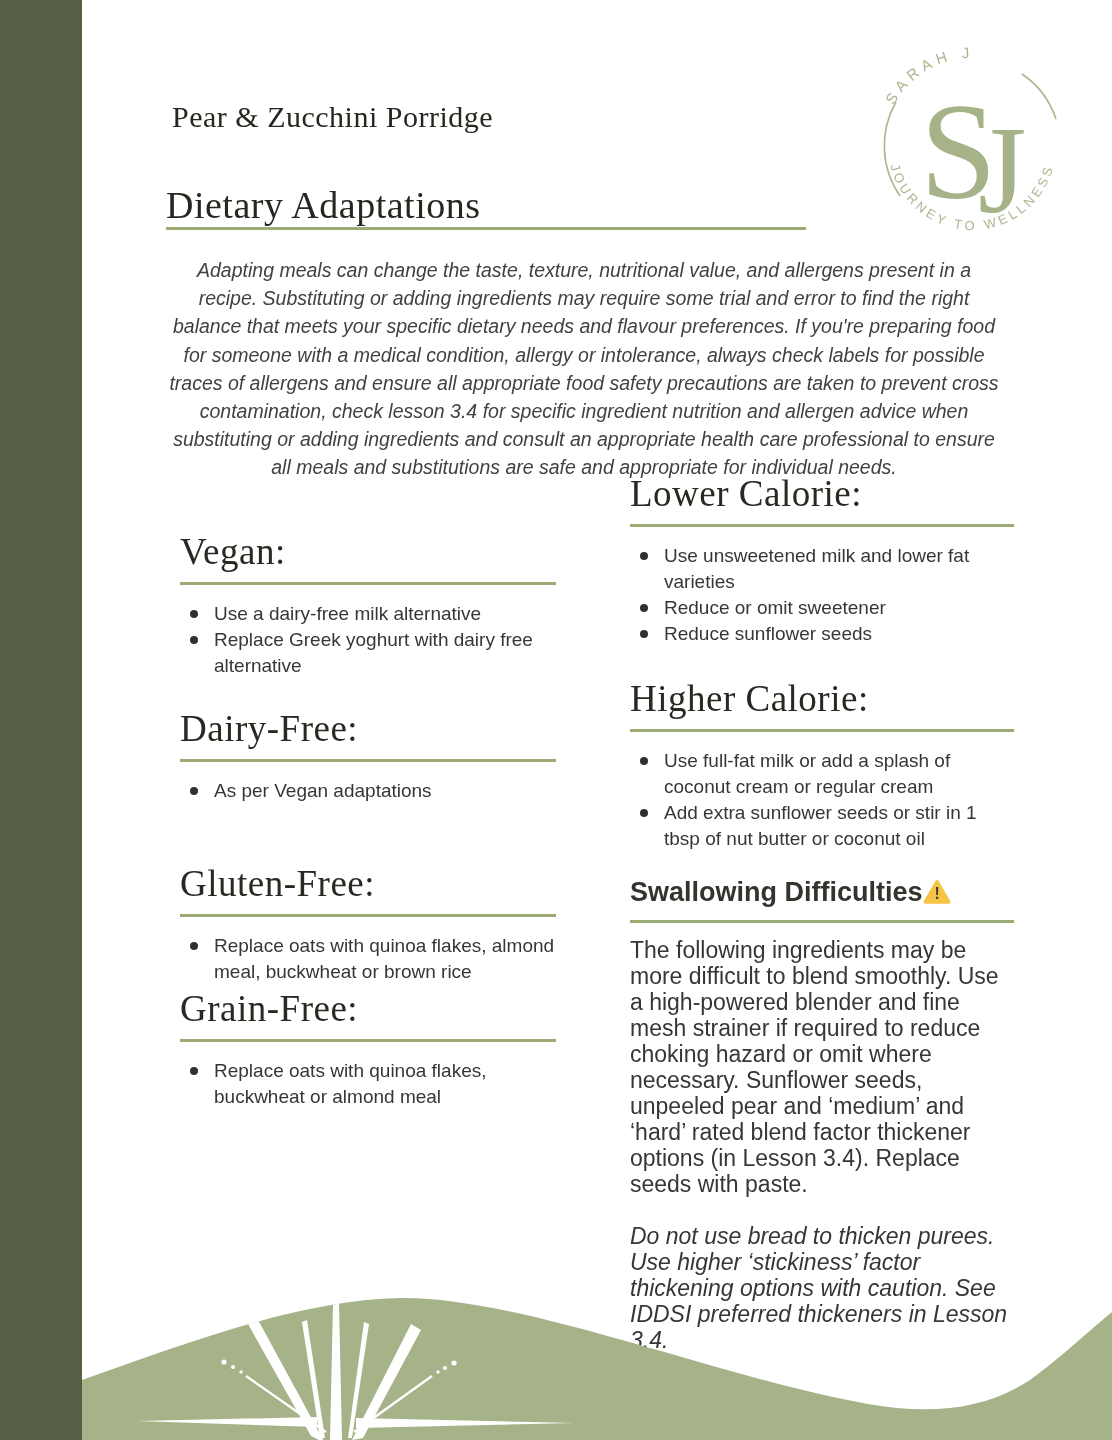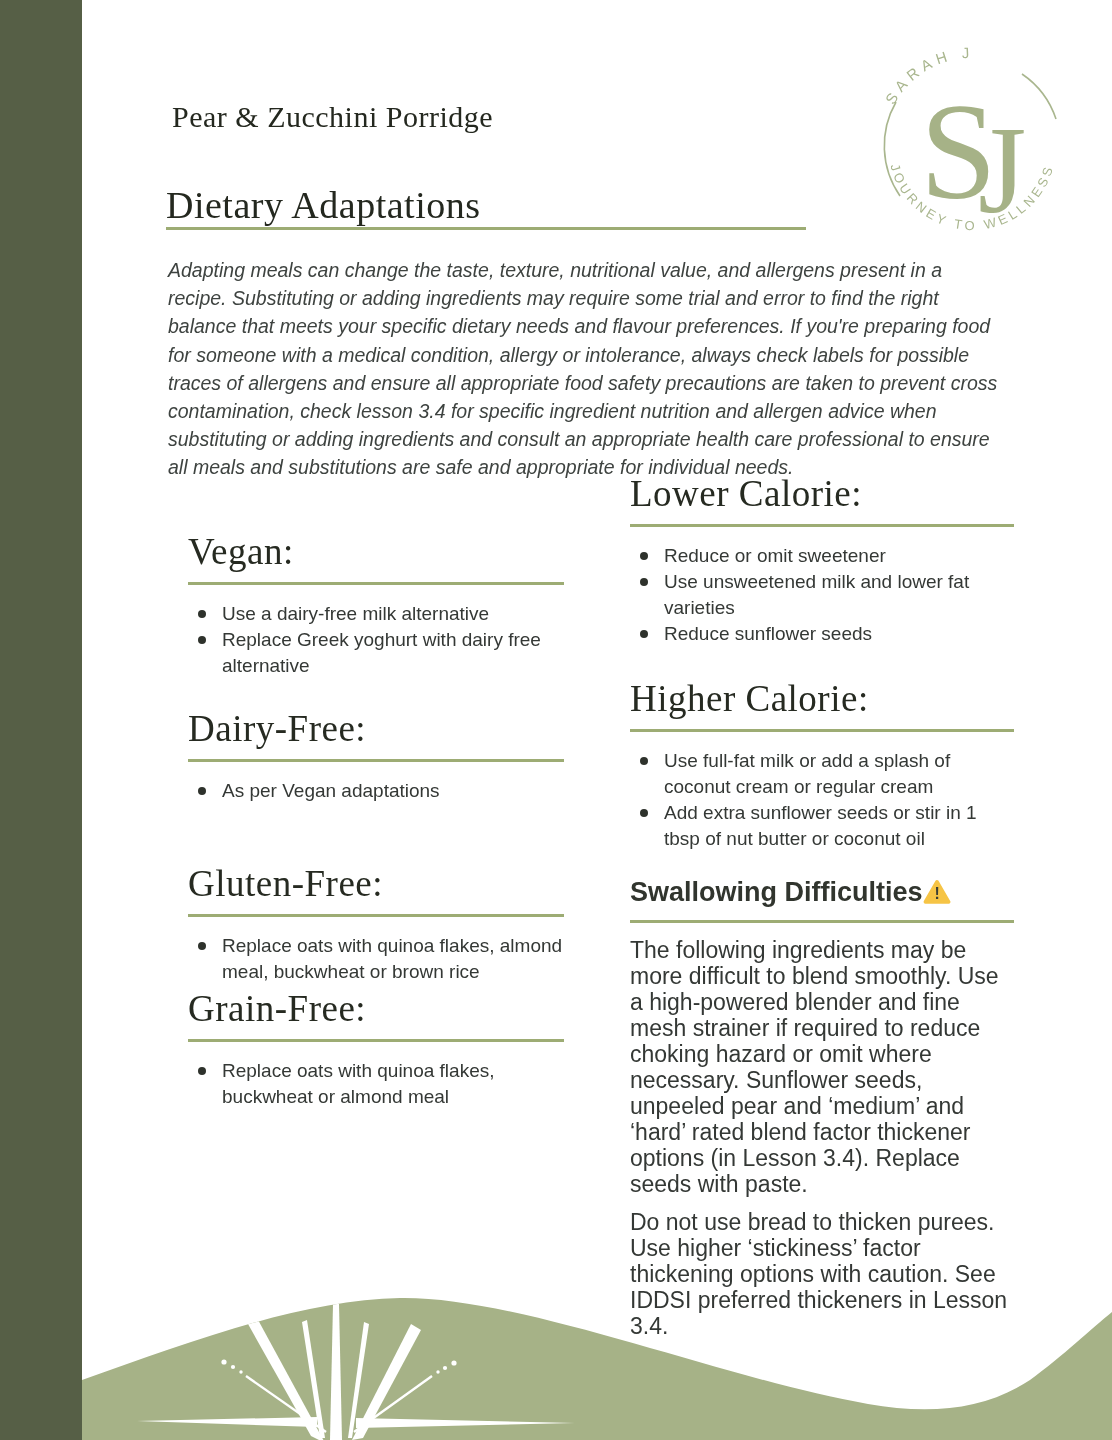--- a/index.html
+++ b/index.html
@@ -55,24 +55,25 @@
   }
 
   .intro {
     position: absolute;
     left: 168px; top: 256px;
     width: 832px;
     font-style: italic;
     font-size: 19.5px;
     line-height: 28.2px;
     color: #3e4340;
+    text-align: center;
   }
 
   .col { position: absolute; }
-  .col-left  { left: 188px; top: 528px; width: 376px; }
+  .col-left  { left: 180px; top: 528px; width: 376px; }
   .col-right { left: 630px; top: 470px; width: 384px; }
 
   h2.sec {
     font-family: "Liberation Serif", serif;
     font-weight: 400;
     font-size: 37px;
     line-height: 48px;
     letter-spacing: 0.5px;
     color: #262a21;
   }
@@ -117,21 +118,21 @@
   }
   .warn-svg { width: 28px; height: 26px; flex: 0 0 auto; }
 
   .swallow-rule { margin-top: 10px; }
   .body-p {
     margin-top: 14px;
     font-size: 23px;
     line-height: 26px;
     color: #343835;
   }
-  .body-p + .body-p { margin-top: 12px; }
+  .body-p + .body-p { margin-top: 26px; font-style: italic; }
 
   .wave {
     position: absolute;
     left: 0; bottom: 0;
     width: 1112px; height: 160px;
     z-index: 2;
     display: block;
   }
 </style>
 </head>
@@ -188,22 +189,22 @@
   <div class="rule"></div>
   <ul class="blist">
     <li>Replace oats with quinoa flakes, buckwheat or almond meal</li>
   </ul>
 </div>
 
 <div class="col col-right">
   <h2 class="sec">Lower Calorie:</h2>
   <div class="rule"></div>
   <ul class="blist">
+    <li>Use unsweetened milk and lower fat varieties</li>
     <li>Reduce or omit sweetener</li>
-    <li>Use unsweetened milk and lower fat varieties</li>
     <li>Reduce sunflower seeds</li>
   </ul>
 
   <h2 class="sec mt-higher">Higher Calorie:</h2>
   <div class="rule"></div>
   <ul class="blist">
     <li>Use full-fat milk or add a splash of coconut cream or regular cream</li>
     <li>Add extra sunflower seeds or stir in 1 tbsp of nut butter or coconut oil</li>
   </ul>
 

